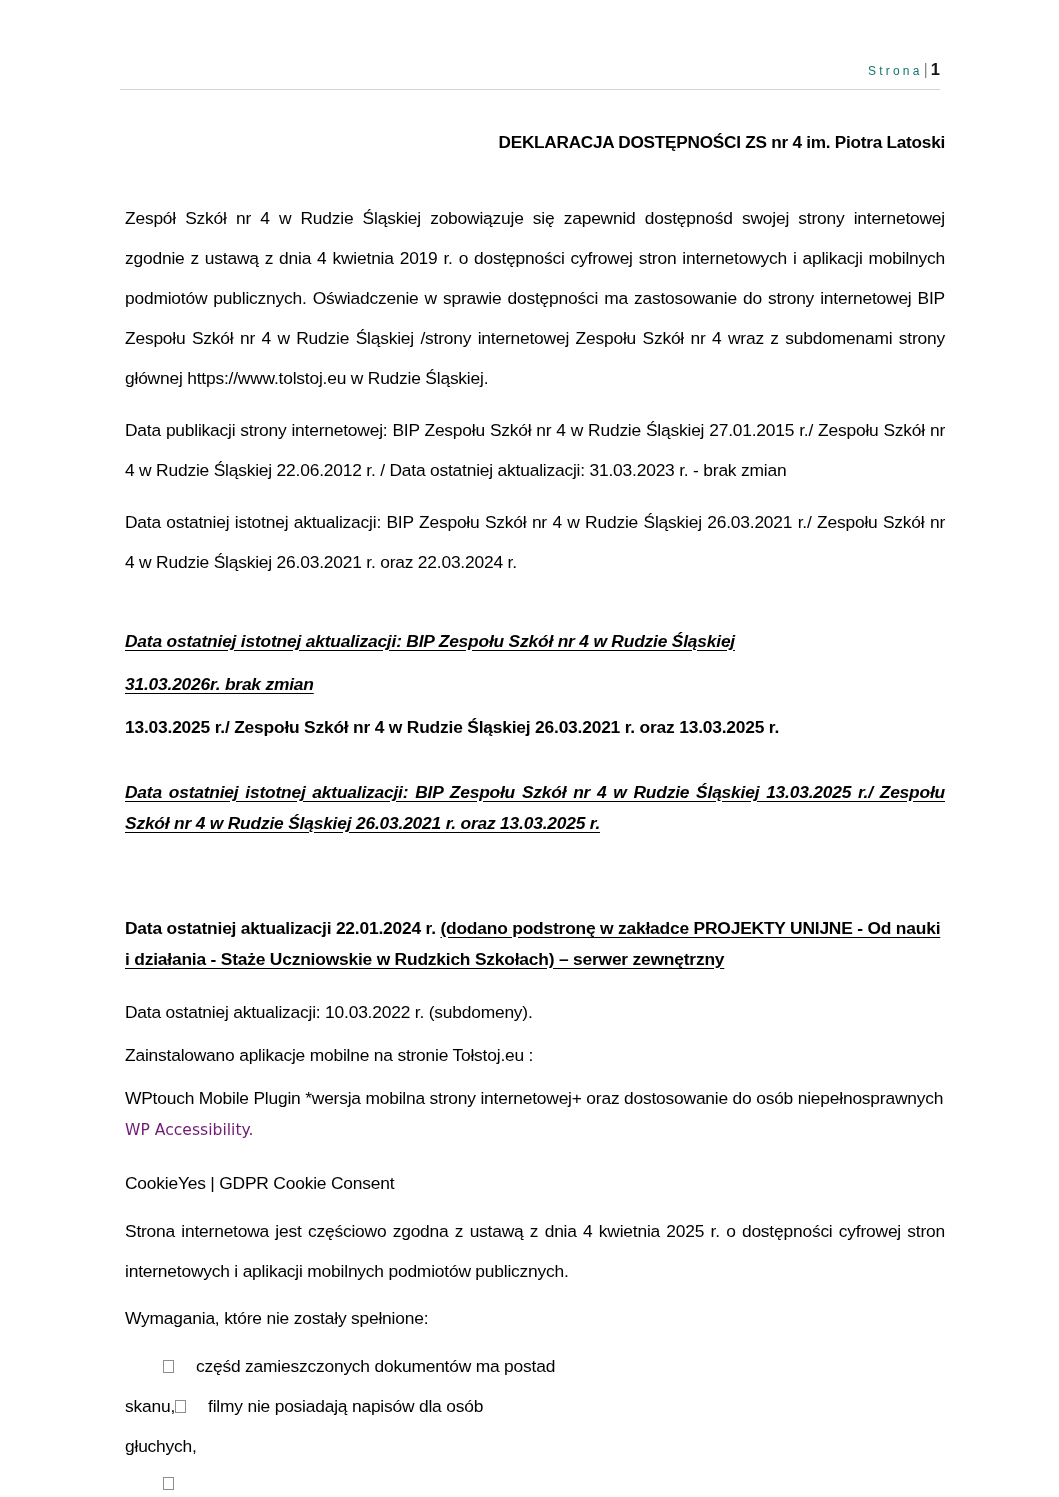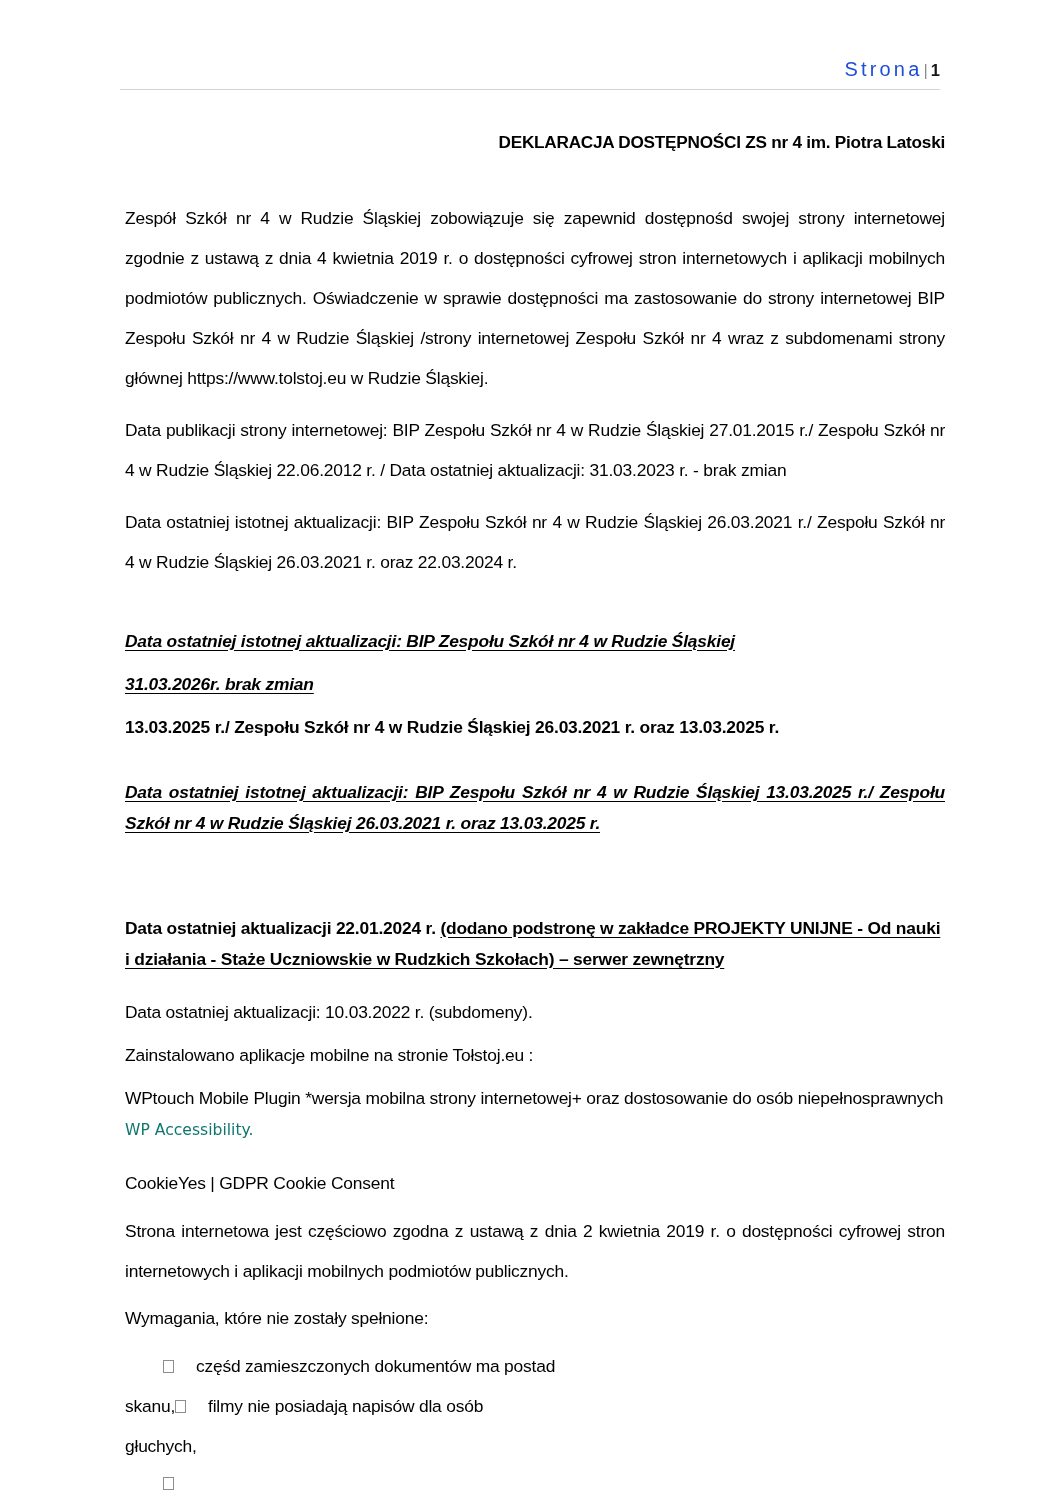--- a/index.html
+++ b/index.html
@@ -32,23 +32,23 @@
     border-bottom: 1px solid #d4d4d4;
     text-align: right;
   }
   .header-inner {
     display: inline-block;
     font-size: 16.5px;
     line-height: 26px;
     white-space: nowrap;
   }
   .header-strona {
-    color: #1d4ed8;
+    color: #0f766e;
     letter-spacing: 3.2px;
-    font-size: 20px;
+    font-size: 12px;
   }
   .header-sep {
     color: #8a8a8a;
     padding: 0 1px 0 1px;
     font-size: 16.5px;
   }
   .header-pageno {
     color: #161616;
     font-weight: bold;
     font-size: 16.5px;
@@ -104,21 +104,21 @@
   .b-only {
     font-weight: bold;
     text-align: right;
   }
   .b-u {
     font-weight: bold;
     text-decoration: underline;
     text-underline-offset: 3px;
   }
   .greyfont {
-    color: #0f766e;
+    color: #701a75;
     font-family: "DejaVu Sans", sans-serif;
     font-size: 15.6px;
     letter-spacing: 0px;
   }
 
   
   .bullet-line {
     font-size: 17.4px;
     line-height: 40px;
     letter-spacing: -0.2px;
@@ -198,21 +198,21 @@
     <div class="gap-s"></div>
 
     <p class="para tight left"><span>WPtouch Mobile Plugin *wersja mobilna strony internetowej+ oraz dostosowanie do osób niepełnosprawnych </span><span class="greyfont">WP Accessibility.</span></p>
 
     <div class="gap-m"></div>
 
     <p class="para tight left">CookieYes | GDPR Cookie Consent</p>
 
     <div class="gap-s"></div>
 
-    <p class="para">Strona internetowa jest częściowo zgodna z ustawą z dnia 2 kwietnia 2019 r. o dostępności cyfrowej stron internetowych i aplikacji mobilnych podmiotów publicznych.</p>
+    <p class="para">Strona internetowa jest częściowo zgodna z ustawą z dnia 4 kwietnia 2025 r. o dostępności cyfrowej stron internetowych i aplikacji mobilnych podmiotów publicznych.</p>
 
     <div class="gap-s"></div>
 
     <p class="para tight left">Wymagania, które nie zostały spełnione:</p>
 
     <div class="gap-s"></div>
 
     <div class="bullet-line indent"><span class="tofu"></span><span class="bullet-gap"></span><span>częśd zamieszczonych dokumentów ma postad</span></div>
 
     <div class="bullet-line"><span>skanu,</span><span class="tofu"></span><span class="bullet-gap"></span><span>filmy nie posiadają napisów dla osób</span></div>

